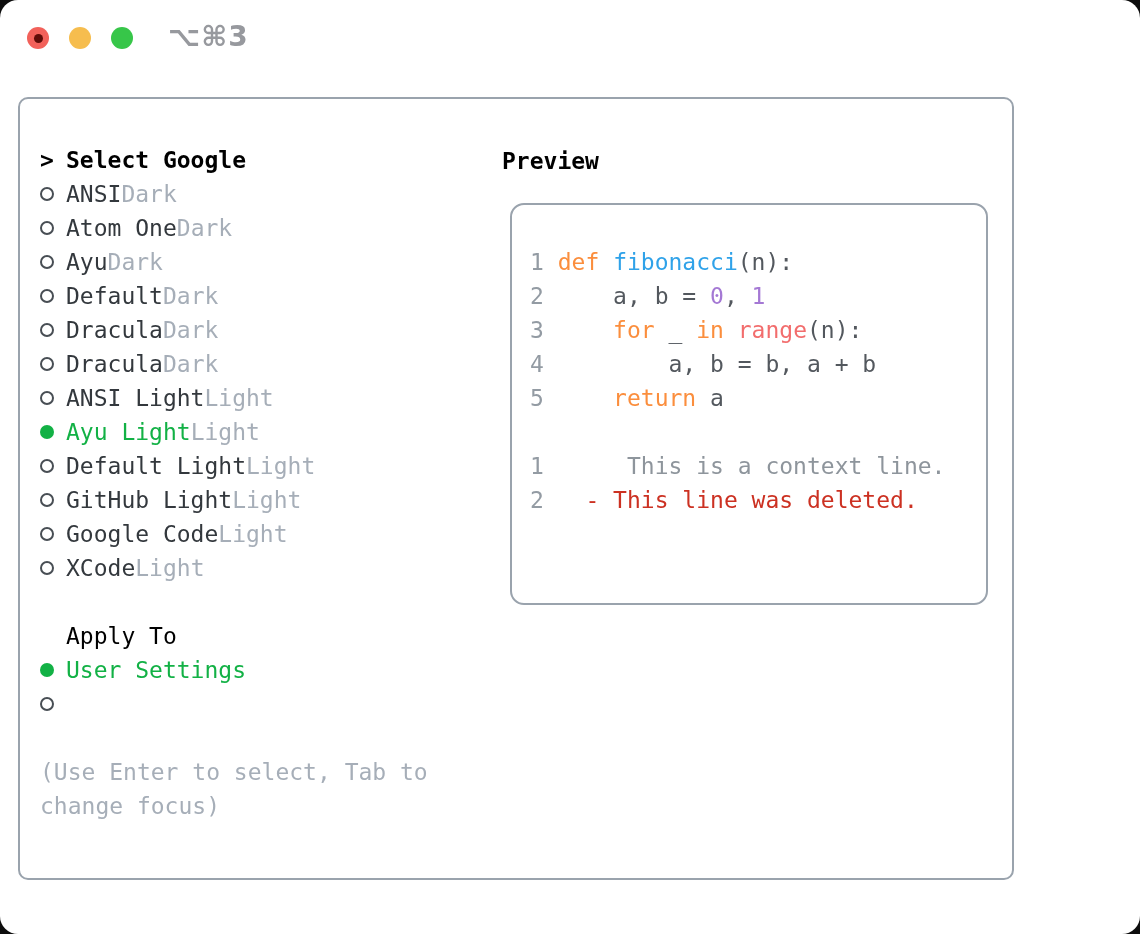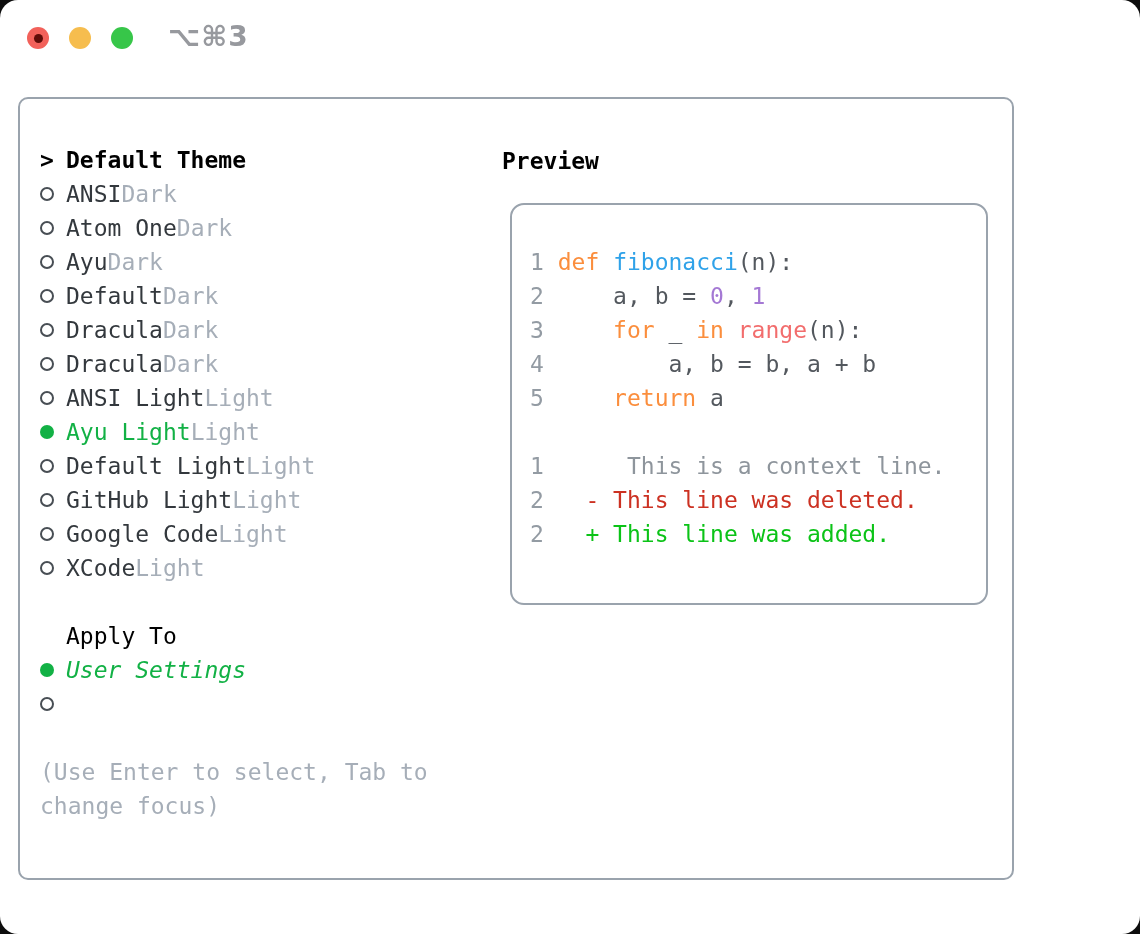--- a/index.html
+++ b/index.html
@@ -53,21 +53,21 @@
   .circle {
     width:14px; height:14px; box-sizing:border-box;
     border:2px solid #484e54; border-radius:50%;
   }
   .circle.sel { border:none; background:var(--selection_green); }
   .header-label { font-weight:bold; color:var(--title_black); }
   .theme-name { color:var(--text_dark); }
   .row.sel .theme-name { color:var(--selection_green); }
   .variant { color:var(--muted_gray); }
   .section-title { color:var(--title_black); }
-  .opt-label { color:var(--text_dark);font-style:italic; }
+  .opt-label { color:var(--text_dark); }
   .row.sel .opt-label { color:var(--selection_green); }
   .spacer { height:34px; }
   .help {
     width:450px; color:var(--muted_gray);
     font-size:23px; line-height:34px;
   }
   
   .preview-title {
     position:absolute; left:482px; top:45px;
     font-size:23px; line-height:34px; font-weight:bold;
@@ -107,21 +107,21 @@
       <div class="light light-green"></div>
     </div>
     <div class="shortcut">⌥⌘3</div>
   </div>
 
   <div class="panel">
 
     <div class="left-col">
       <div class="row">
         <span class="marker"><span class="prompt">&gt;</span></span>
-        <span class="header-label">Default Theme</span>
+        <span class="header-label">Select Google</span>
       </div>
 
       <div id="theme-list">
           <div class="row"><span class="marker"><span class="circle"></span></span><span class="theme-name">ANSI</span> <span class="variant">Dark</span></div>
           <div class="row"><span class="marker"><span class="circle"></span></span><span class="theme-name">Atom One</span> <span class="variant">Dark</span></div>
           <div class="row"><span class="marker"><span class="circle"></span></span><span class="theme-name">Ayu</span> <span class="variant">Dark</span></div>
           <div class="row"><span class="marker"><span class="circle"></span></span><span class="theme-name">Default</span> <span class="variant">Dark</span></div>
           <div class="row"><span class="marker"><span class="circle"></span></span><span class="theme-name">Dracula</span> <span class="variant">Dark</span></div>
           <div class="row"><span class="marker"><span class="circle"></span></span><span class="theme-name">Dracula</span> <span class="variant">Dark</span></div>
           <div class="row"><span class="marker"><span class="circle"></span></span><span class="theme-name">ANSI Light</span> <span class="variant">Light</span></div>
@@ -154,18 +154,17 @@
     <div class="preview-box">
       <div id="code-lines">
           <div class="code-line"><span class="linenum">1</span> <span class="tok-keyword">def</span><span class="tok-fg"> </span><span class="tok-function">fibonacci</span><span class="tok-fg">(n):</span></div>
           <div class="code-line"><span class="linenum">2</span> <span class="tok-fg">    a, b = </span><span class="tok-number">0</span><span class="tok-fg">, </span><span class="tok-number">1</span></div>
           <div class="code-line"><span class="linenum">3</span> <span class="tok-fg">    </span><span class="tok-keyword">for</span><span class="tok-fg"> _ </span><span class="tok-keyword">in</span><span class="tok-fg"> </span><span class="tok-builtin">range</span><span class="tok-fg">(n):</span></div>
           <div class="code-line"><span class="linenum">4</span> <span class="tok-fg">        a, b = b, a + b</span></div>
           <div class="code-line"><span class="linenum">5</span> <span class="tok-fg">    </span><span class="tok-keyword">return</span><span class="tok-fg"> a</span></div>
           <div class="code-line"><span class="linenum"></span> </div>
           <div class="code-line"><span class="linenum">1</span> <span class="tok-context">     This is a context line.</span></div>
           <div class="code-line"><span class="linenum">2</span> <span class="tok-deleted">  - This line was deleted.</span></div>
-          <div class="code-line"><span class="linenum">2</span> <span class="tok-added">  + This line was added.</span></div>
         </div>
     </div>
 
   </div>
 </div>
 
 </body></html>

